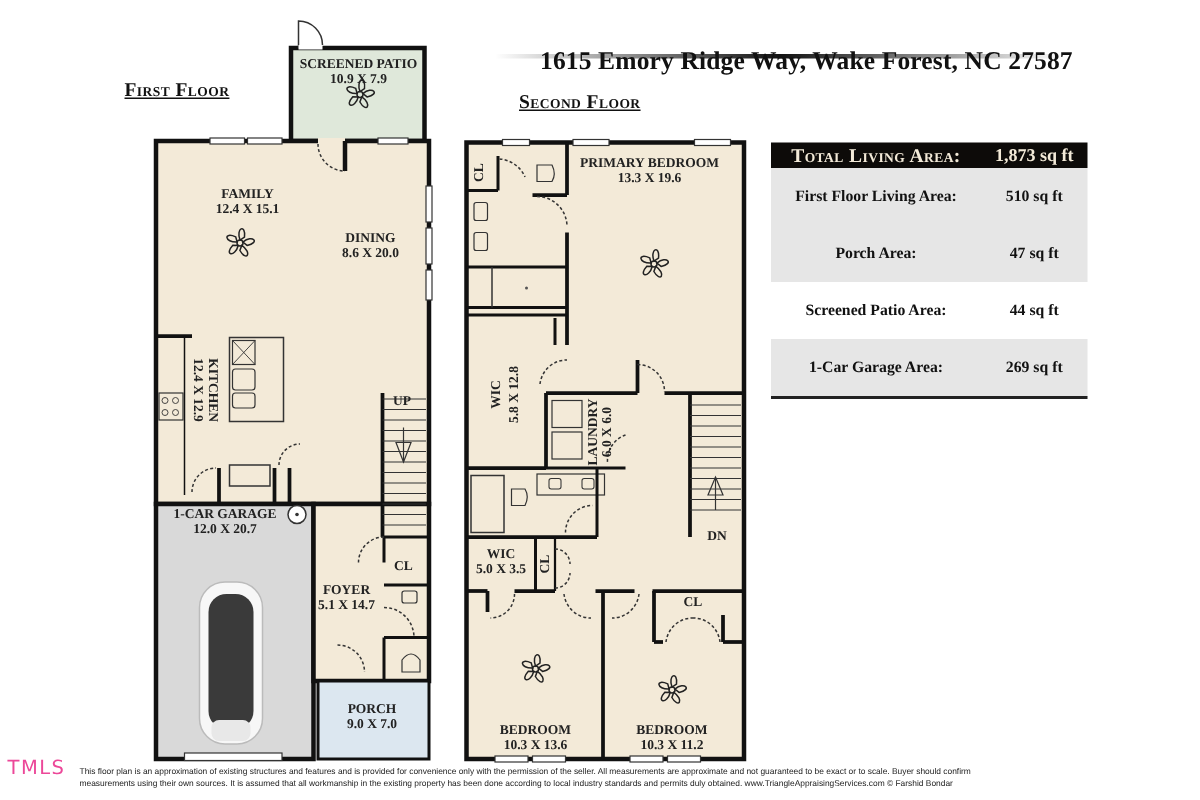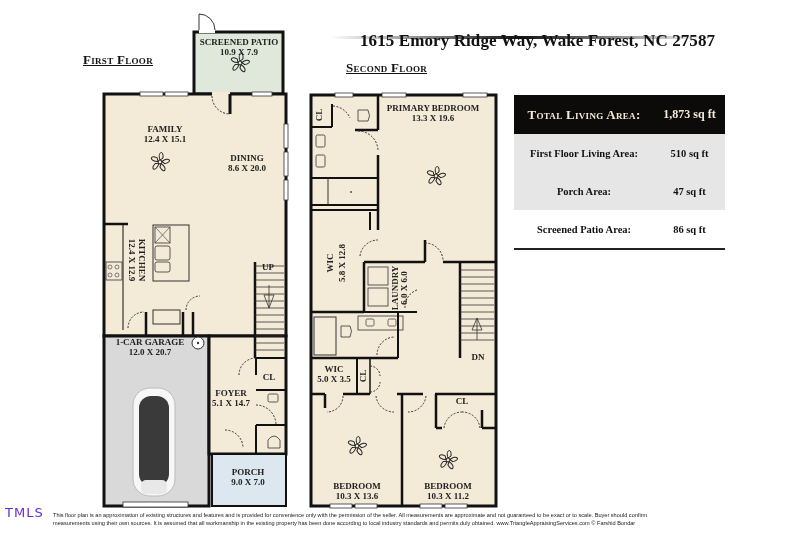--- a/index.html
+++ b/index.html
@@ -10,26 +10,26 @@
   #address-rule { left:330px; top:36px; width:380px; height:3px;
     background:linear-gradient(to right, rgba(0,0,0,0), #111 50%, rgba(0,0,0,0)); }
   .floor-label { font-size:13px; font-weight:bold; text-decoration:underline; font-variant:small-caps; letter-spacing:0.3px; }
   #first-floor-label { left:83px; top:52px; }
   #second-floor-label { left:346px; top:60px;text-align:center; }
   svg.plan { position:absolute; left:0; top:0; }
   .room-label { font-family:"Liberation Serif","DejaVu Serif",serif; font-size:9px; font-weight:bold; fill:#222; text-anchor:middle; }
   .room-dim { font-family:"Liberation Serif","DejaVu Serif",serif; font-size:9px; font-weight:bold; fill:#222; text-anchor:middle; }
   #area-table { left:514px; top:95px; width:211px; border-collapse:collapse; font-size:10.5px; font-weight:bold; }
   #area-table td { height:38px; padding:0; text-align:center; }
-  #area-table tr.total td { background:#0d0b09; color:#f3ead8; font-size:12px; height:39px; }
+  #area-table tr.total td { background:#0d0b09; color:#f3ead8; font-size:12px; height:17px; }
   #area-table tr.total td.lbl { font-variant:small-caps; font-size:13px; letter-spacing:0.3px; }
   #area-table tr.shade td { background:#e6e6e6; }
   #area-table td.lbl { width:140px; }
   #area-table { border-bottom:2px solid #222; }
-  #mls-logo { left:5px; top:505px; font-family:"DejaVu Sans","Liberation Sans",sans-serif; font-size:13px; color:#6d28d9; letter-spacing:1px; }
+  #mls-logo { left:5px; top:505px; font-family:"DejaVu Sans","Liberation Sans",sans-serif; font-size:13px; color:#ec4899; letter-spacing:1px; }
   #disclaimer { left:53px; top:511px; width:740px; font-family:"Liberation Sans","DejaVu Sans",sans-serif; font-size:5.6px; line-height:8px; color:#222; }
 </style>
 </head>
 <body>
 
 <div id="address" class="abs">1615 Emory Ridge Way, Wake Forest, NC 27587</div>
 <div id="address-rule" class="abs"></div>
 
 <div id="first-floor-label" class="abs floor-label">First Floor</div>
 <div id="second-floor-label" class="abs floor-label">Second Floor</div>
@@ -276,21 +276,25 @@
   <tr class="shade">
     <td class="lbl">First Floor Living Area:</td>
     <td>510 sq ft</td>
   </tr>
   <tr class="shade">
     <td class="lbl">Porch Area:</td>
     <td>47 sq ft</td>
   </tr>
   <tr>
     <td class="lbl">Screened Patio Area:</td>
-    <td>86 sq ft</td>
+    <td>44 sq ft</td>
+  </tr>
+  <tr class="shade">
+    <td class="lbl">1-Car Garage Area:</td>
+    <td>269 sq ft</td>
   </tr>
 </tbody>
   </table>
 
 <div id="mls-logo" class="abs">TMLS</div>
 <div id="disclaimer" class="abs">
   <div>This floor plan is an approximation of existing structures and features and is provided for convenience only with the permission of the seller.  All measurements are approximate and not guaranteed to be exact or to scale.  Buyer should confirm</div>
   <div>measurements using their own sources.  It is assumed that all workmanship in the existing property has been done according to local industry standards and permits duly obtained.      www.TriangleAppraisingServices.com      © Farshid Bondar</div>
 </div>
 

